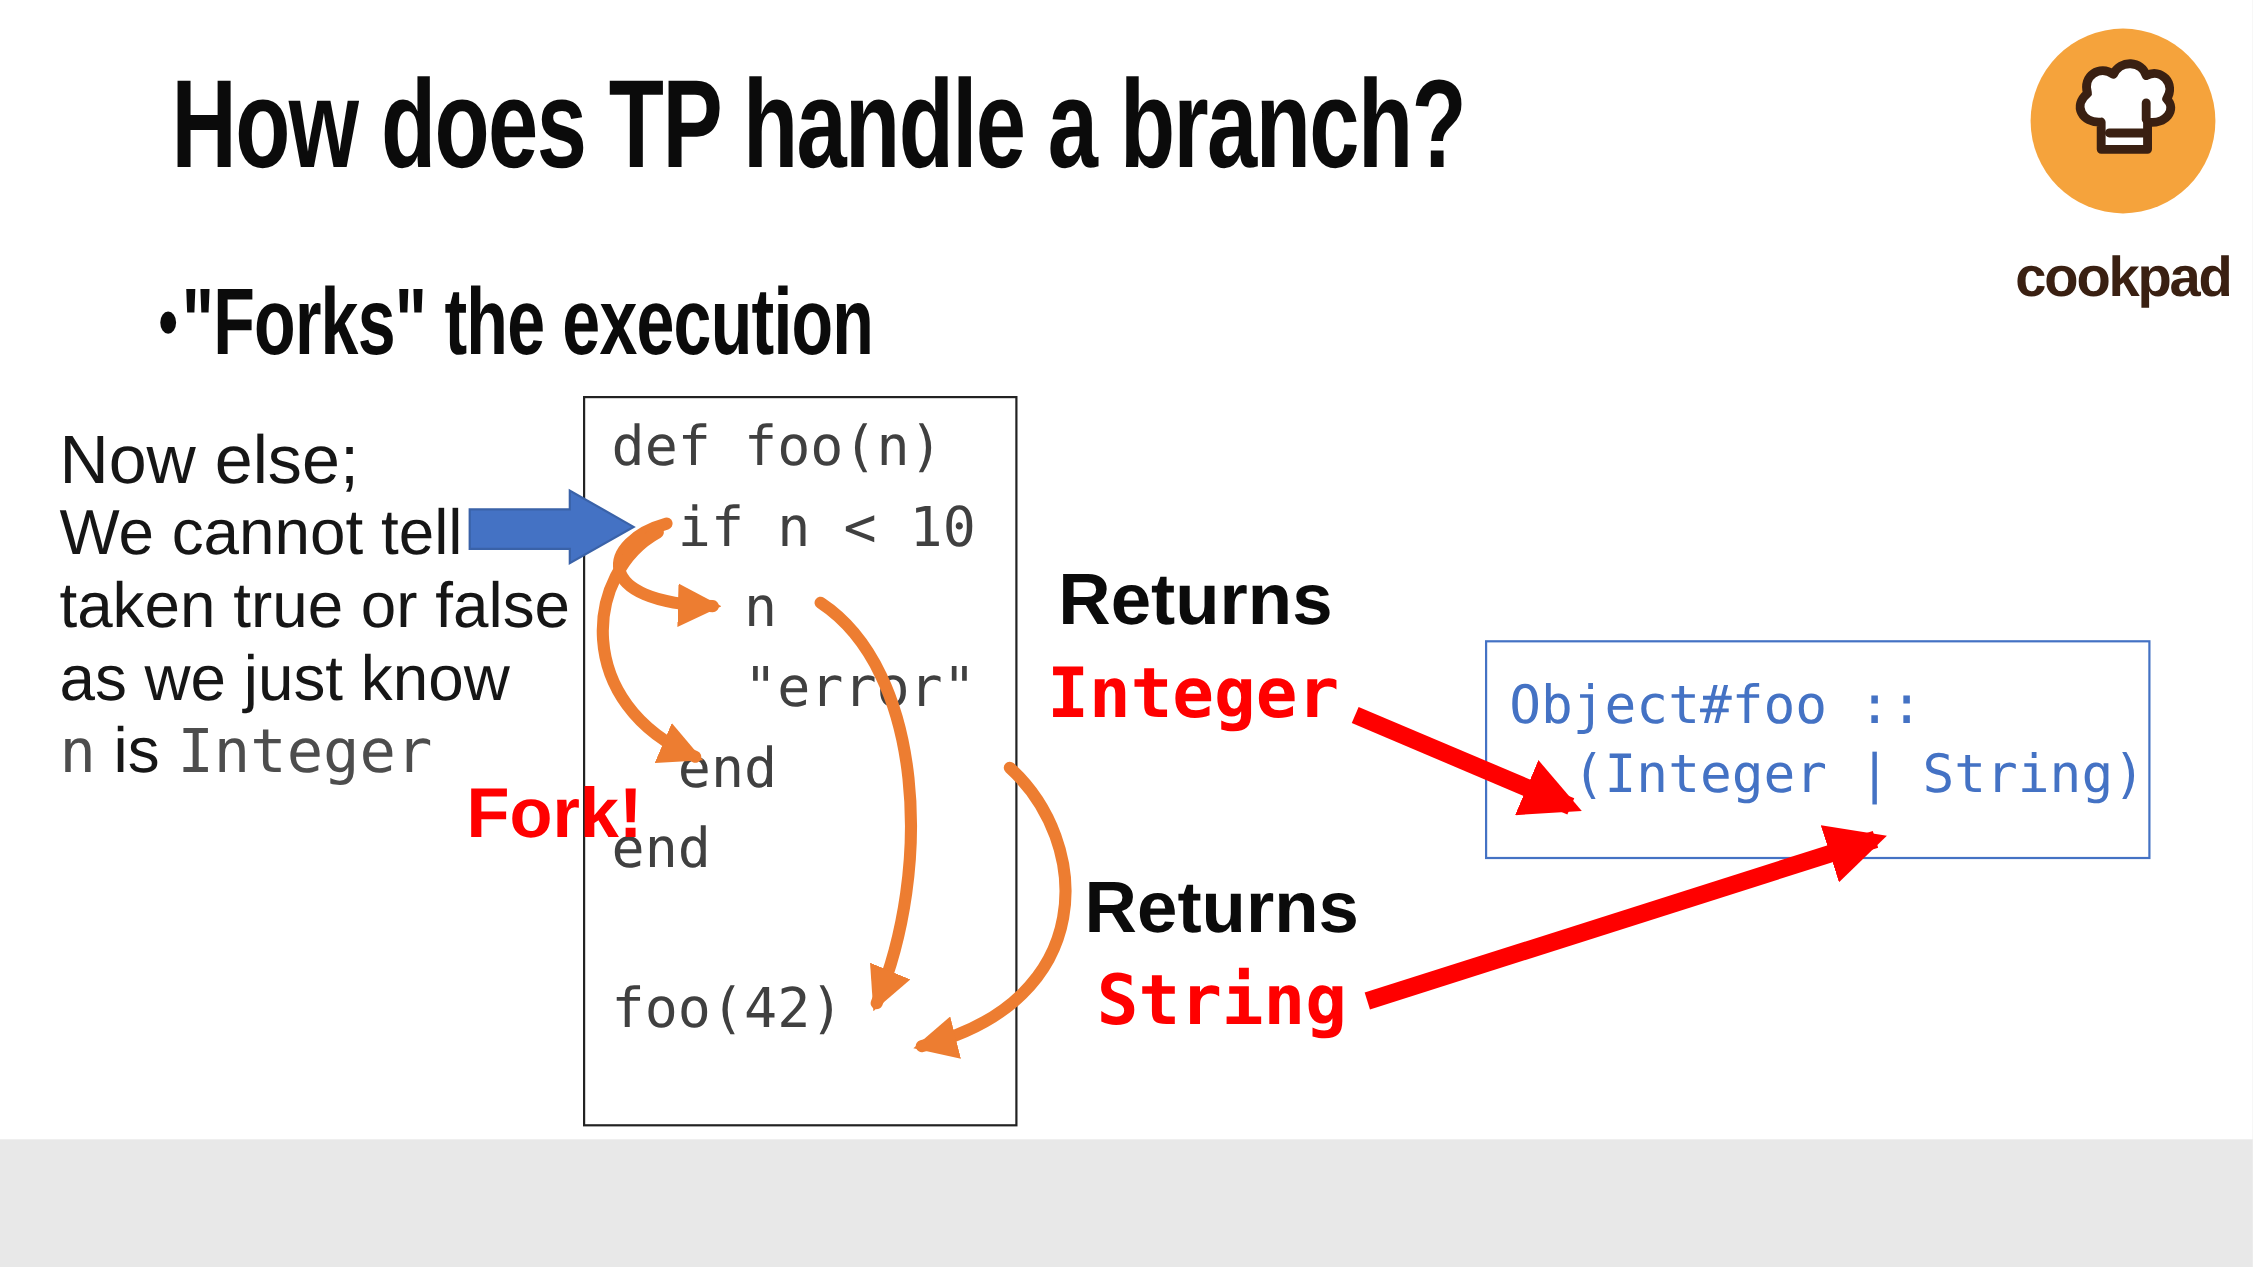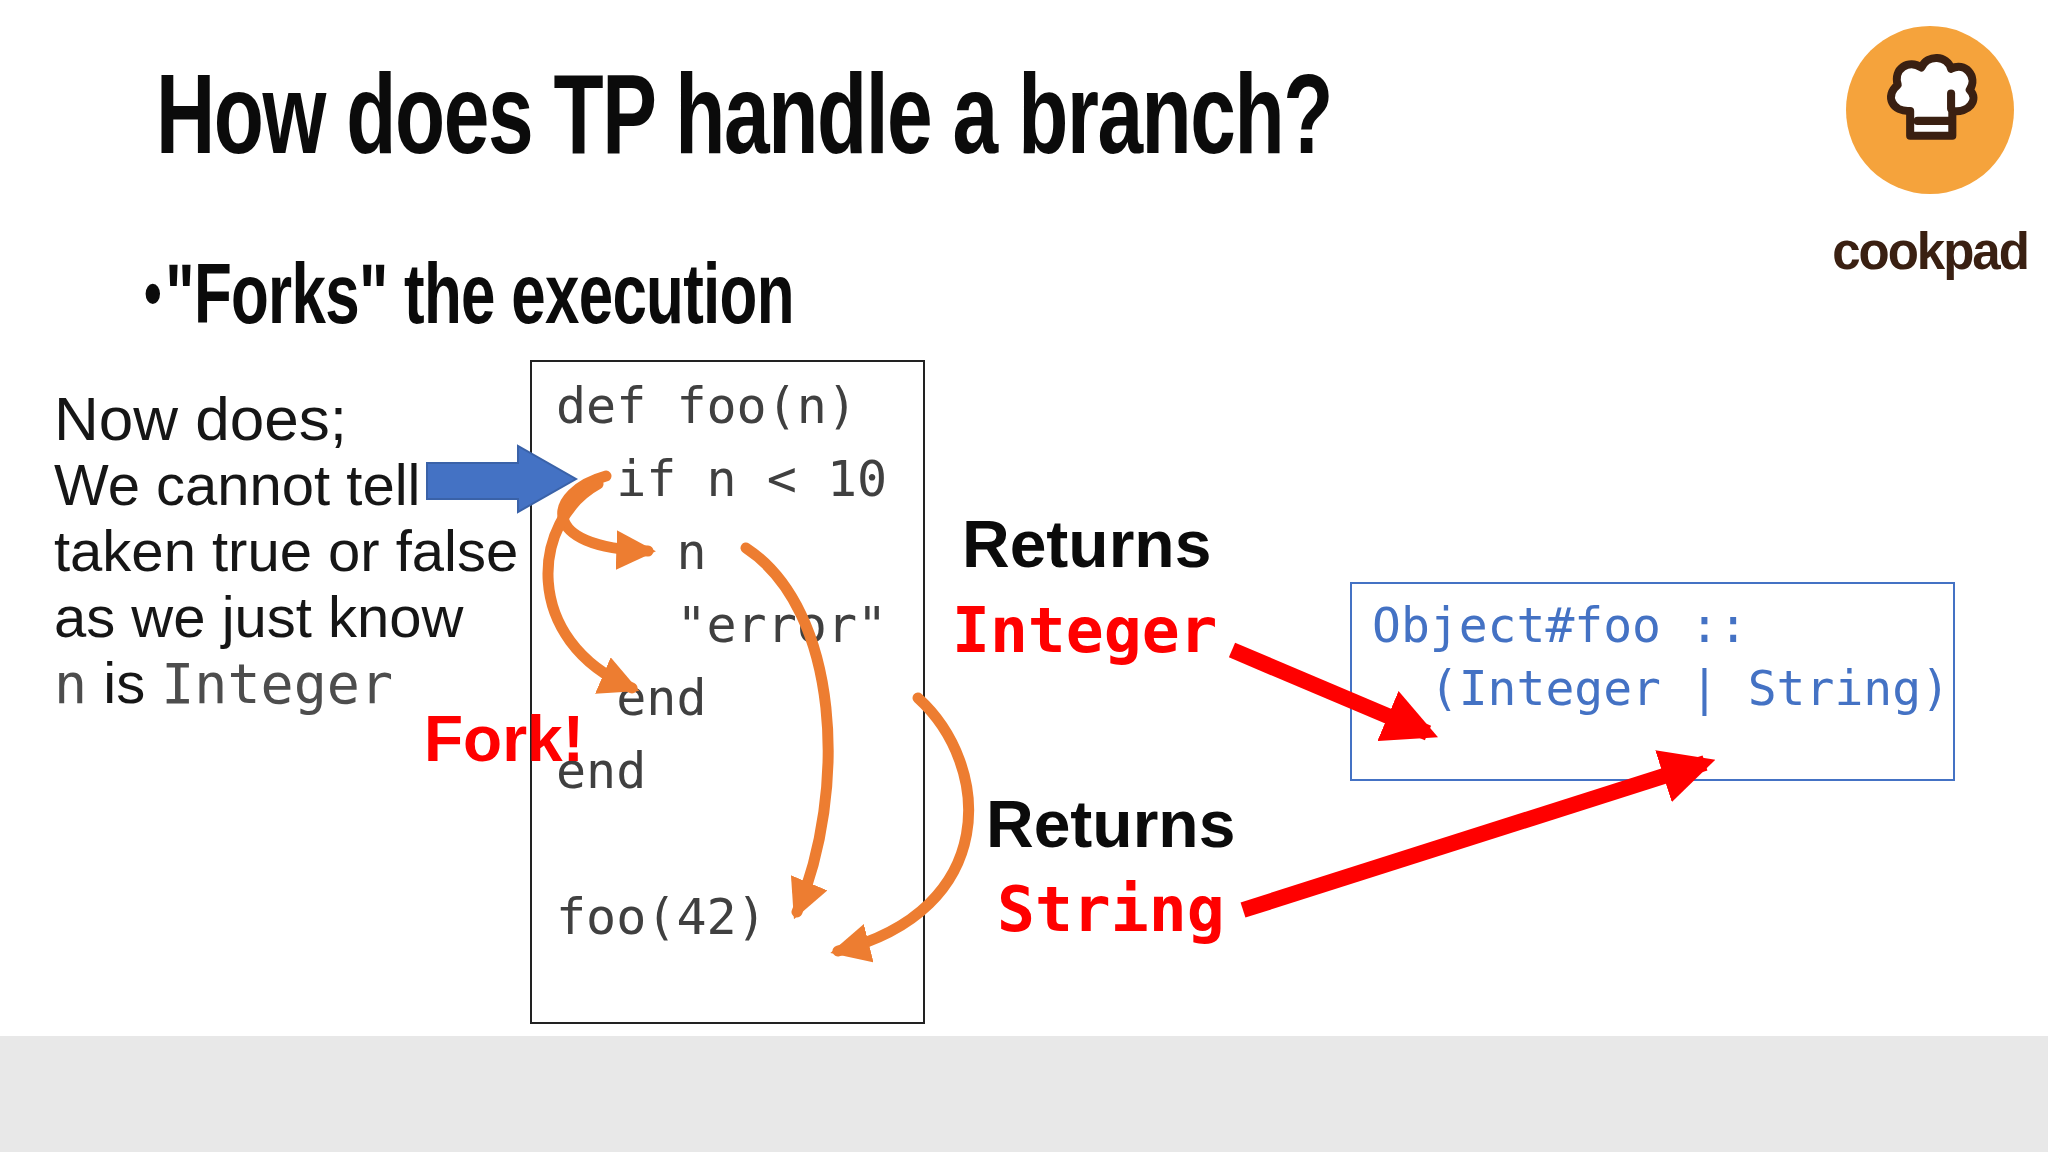--- a/index.html
+++ b/index.html
@@ -47,21 +47,21 @@
   .returns-2{left:986px;top:786px;}
   .type-label{
     position:absolute;font-family:"DejaVu Sans Mono", monospace;
     font-weight:bold;font-size:63px;color:var(--red,#ff0000);white-space:nowrap;
   }
   .type-integer{left:952px;top:594px;}
   .type-string{left:997px;top:873px;}
   .sig-box{
     position:absolute;left:1350px;top:582px;width:605px;height:199px;
     border:2.5px solid var(--blue,#4472C4);box-sizing:border-box;
-    padding:10px 0 0 20px;z-index:1;
+    padding:26px 0 0 20px;z-index:1;
   }
   .sig-line{
     height:63px;line-height:63px;white-space:pre;
     font-family:"DejaVu Sans Mono", monospace;
     font-size:48px;color:var(--blue,#4472C4);
   }
   .arrow-layer{position:absolute;left:0;top:0;width:2048px;height:1152px;z-index:5;pointer-events:none;}
   .logo{position:absolute;left:1846px;top:26px;width:200px;height:235px;}
   .logo-circle{
     position:absolute;left:0;top:0;width:168px;height:168px;border-radius:50%;
@@ -77,21 +77,21 @@
 </head>
 <body>
 
 <div class="slide">
 
   <div class="slide-title">How does TP handle a branch?</div>
 
   <div class="bullet-line"><span class="marker">•</span><span>"Forks" the execution</span></div>
 
   <div class="side-note">
-    <div class="ln first">Now does;</div>
+    <div class="ln first">Now else;</div>
     <div class="ln">We cannot tell</div>
     <div class="ln">taken true or false</div>
     <div class="ln">as we just know</div>
     <div class="ln"><span class="code">n</span><span> is </span><span class="code">Integer</span></div>
   </div>
 
   <div class="code-box">
     <div class="code-line">def foo(n)</div>
     <div class="code-line">  if n &lt; 10</div>
     <div class="code-line">    n</div>

